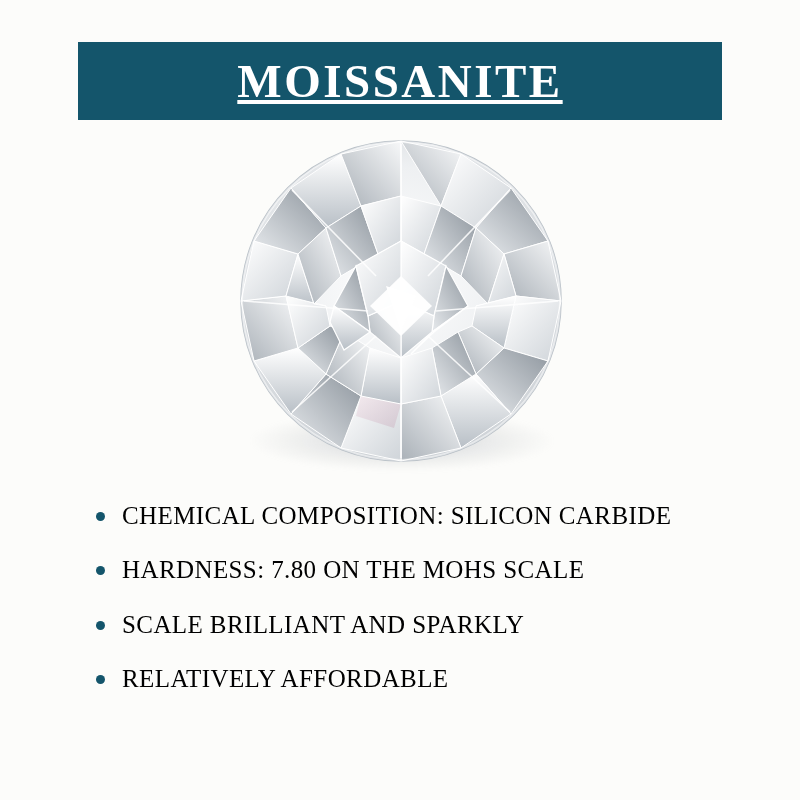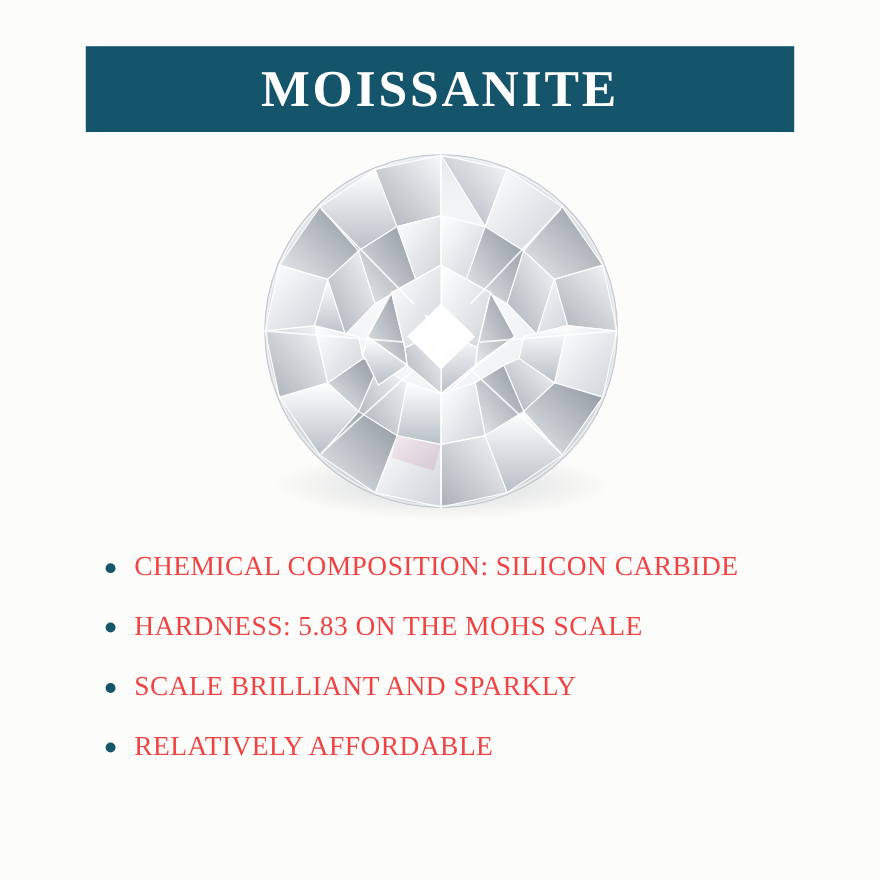--- a/index.html
+++ b/index.html
@@ -34,20 +34,21 @@
   }
   .banner-title {
     color: #ffffff;
     font-family: "Liberation Serif", serif;
     font-weight: bold;
     font-size: 47px;
     letter-spacing: 2.5px;
     line-height: 1;
     text-align: center;
     white-space: nowrap;
+    text-decoration: underline;
   }
 
   
   .gem-wrap {
     position: absolute;
     left: 0;
     top: 126px;
     width: 800px;
     height: 360px;
   }
@@ -88,21 +89,21 @@
     width: 9px;
     height: 9px;
     border-radius: 50%;
     background: #14556b;
     margin-top: 12px;
     margin-right: 17px;
   }
   .bullet-text {
     font-family: "Liberation Serif", serif;
     font-size: 25px;
-    color: #ef4444;
+    color: #000000;
     letter-spacing: 0.4px;
     line-height: 1.25;
     white-space: nowrap;
   }
 </style>
 </head>
 <body>
 
 <div class="page">
 
@@ -221,21 +222,21 @@
     </div>
   </div>
 
   <div class="bullets">
     <div class="bullet-row">
       <span class="bullet-dot"></span>
       <span class="bullet-text">CHEMICAL COMPOSITION: SILICON CARBIDE</span>
     </div>
     <div class="bullet-row">
       <span class="bullet-dot"></span>
-      <span class="bullet-text">HARDNESS: 5.83 ON THE MOHS SCALE</span>
+      <span class="bullet-text">HARDNESS: 7.80 ON THE MOHS SCALE</span>
     </div>
     <div class="bullet-row">
       <span class="bullet-dot"></span>
       <span class="bullet-text">SCALE BRILLIANT AND SPARKLY</span>
     </div>
     <div class="bullet-row">
       <span class="bullet-dot"></span>
       <span class="bullet-text">RELATIVELY AFFORDABLE</span>
     </div>
   </div>

